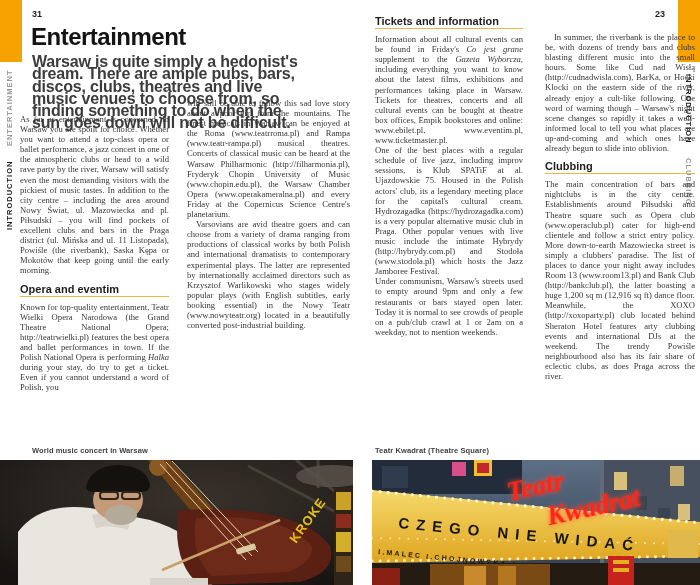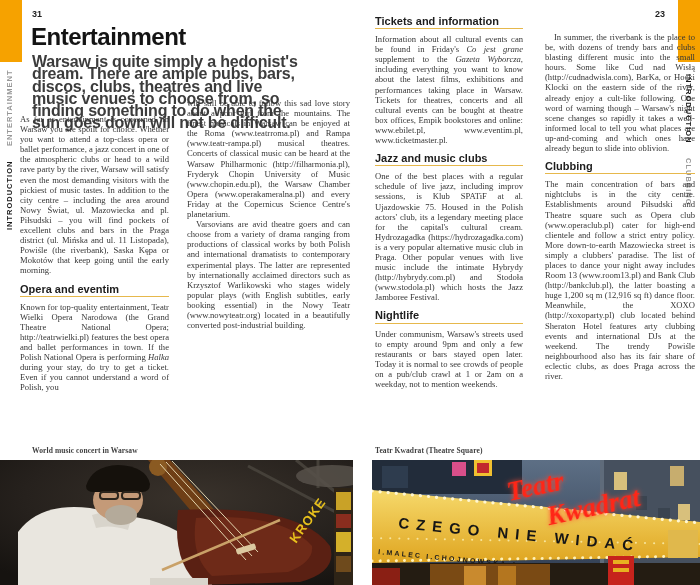--- a/index.html
+++ b/index.html
@@ -30,21 +30,21 @@
   .c22b{left:187px;top:98px;width:163px;}
   .c23a{left:375px;top:16px;width:148px;}
   .c23b{left:545px;top:32px;width:150px;}
   .col p{margin:0;}
   .h{font-family:"Liberation Sans",sans-serif;font-weight:bold;font-size:11px;color:#1d1d1d;
      border-bottom:1.5px solid #E6B84C;padding-bottom:2px;margin:8px 0 5px 0;text-align:left;}
   .h.first{margin-top:0;}
   .indent{text-indent:9px;}
   .it{font-style:italic;}
   
-  .cap{position:absolute;top:446px;font-family:Liberation Serif, serif;font-weight:bold;
+  .cap{position:absolute;top:446px;font-family:Liberation Sans, sans-serif;font-weight:bold;
        font-size:7.5px;color:#3f3f3f;letter-spacing:0.1px;}
   .cap-left{left:32px;}
   .cap-right{left:375px;}
   .photo{position:absolute;top:460px;height:125px;overflow:hidden;}
   .ph-left{left:0;width:353px;}
   .ph-right{left:372px;width:328px;}
   .neon-group{filter:drop-shadow(0 0 2.5px #ff4a33);}
 </style>
 </head>
 <body>
@@ -74,23 +74,21 @@
   </div>
 
   <div class="col c22b">
     <p>will still be able to follow this sad love story about a poor girl from the mountains. The finest musicals in Warsaw can be enjoyed at the Roma (www.teatrroma.pl) and Rampa (www.teatr-rampa.pl) musical theatres. Concerts of classical music can be heard at the Warsaw Philharmonic (http://filharmonia.pl), Fryderyk Chopin University of Music (www.chopin.edu.pl), the Warsaw Chamber Opera (www.operakameralna.pl) and every Friday at the Copernicus Science Centre's planetarium.</p>
     <p class="indent">Varsovians are avid theatre goers and can choose from a variety of drama ranging from productions of classical works by both Polish and international dramatists to contemporary experimental plays. The latter are represented by internationally acclaimed directors such as Krzysztof Warlikowski who stages widely popular plays (with English subtitles, early booking essential) in the Nowy Teatr (www.nowyteatr.org) located in a beautifully converted post-industrial building.</p>
   </div>
 
   <div class="col c23a">
     <div class="h first">Tickets and information</div>
     <p><span>Information about all cultural events can be found in Friday's </span><span class="it">Co jest grane</span><span> supplement to the </span><span class="it">Gazeta Wyborcza</span><span>, including everything you want to know about the latest films, exhibitions and performances taking place in Warsaw. Tickets for theatres, concerts and all cultural events can be bought at theatre box offices, Empik bookstores and online: www.ebilet.pl, www.eventim.pl, www.ticketmaster.pl.</span></p>
-    <div class="h">Jazz and music clubs</div>
     <p>One of the best places with a regular schedule of live jazz, including improv sessions, is Klub SPATiF at al. Ujazdowskie 75. Housed in the Polish actors' club, its a legendary meeting place for the capital's cultural cream. Hydrozagadka (https://hydrozagadka.com) is a very popular alternative music club in Praga. Other popular venues with live music include the intimate Hybrydy (http://hybrydy.com.pl) and Stodoła (www.stodola.pl) which hosts the Jazz Jamboree Festival.</p>
-    <div class="h">Nightlife</div>
     <p>Under communism, Warsaw's streets used to empty around 9pm and only a few restaurants or bars stayed open later. Today it is normal to see crowds of people on a pub/club crawl at 1 or 2am on a weekday, not to mention weekends.</p>
   </div>
 
   <div class="col c23b">
     <p class="indent">In summer, the riverbank is the place to be, with dozens of trendy bars and clubs blasting different music into the small hours. Some like Cud nad Wisłą (http://cudnadwisla.com), BarKa, or Hocki Klocki on the eastern side of the river, already enjoy a cult-like following. One word of warning though – Warsaw's night scene changes so rapidly it takes a well-informed local to tell you what places are up-and-coming and which ones have already begun to slide into oblivion.</p>
     <div class="h">Clubbing</div>
     <p>The main concentration of bars and nightclubs is in the city centre. Establishments around Piłsudski and Theatre square such as Opera club (www.operaclub.pl) cater for high-end clientele and follow a strict entry policy. More down-to-earth Mazowiecka street is simply a clubbers' paradise. The list of places to dance your night away includes Room 13 (www.room13.pl) and Bank Club (http://bankclub.pl), the latter boasting a huge 1,200 sq m (12,916 sq ft) dance floor. Meanwhile, the XOXO (http://xoxoparty.pl) club located behind Sheraton Hotel features arty clubbing events and international DJs at the weekend. The trendy Powiśle neighbourhood also has its fair share of eclectic clubs, as does Praga across the river.</p>
   </div>
 
   <div class="cap cap-left">World music concert in Warsaw</div>

